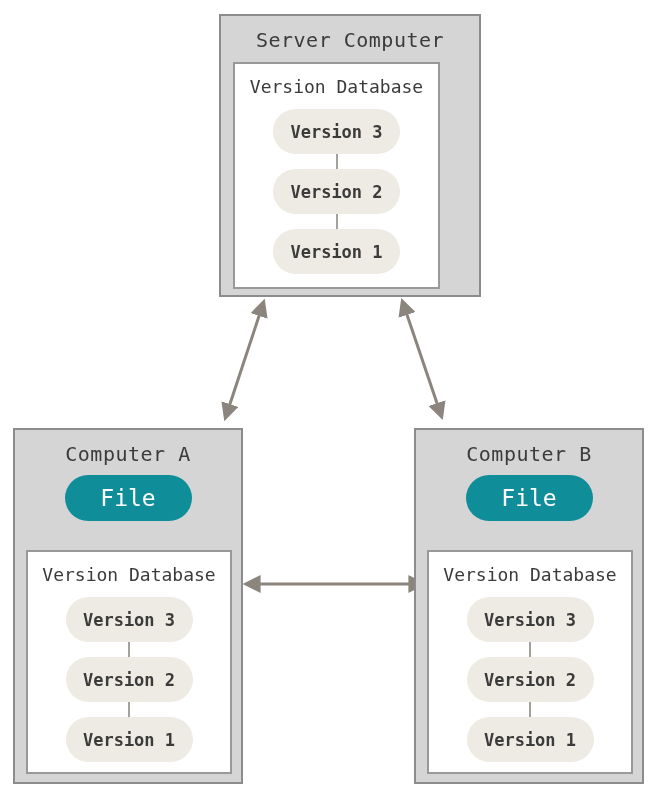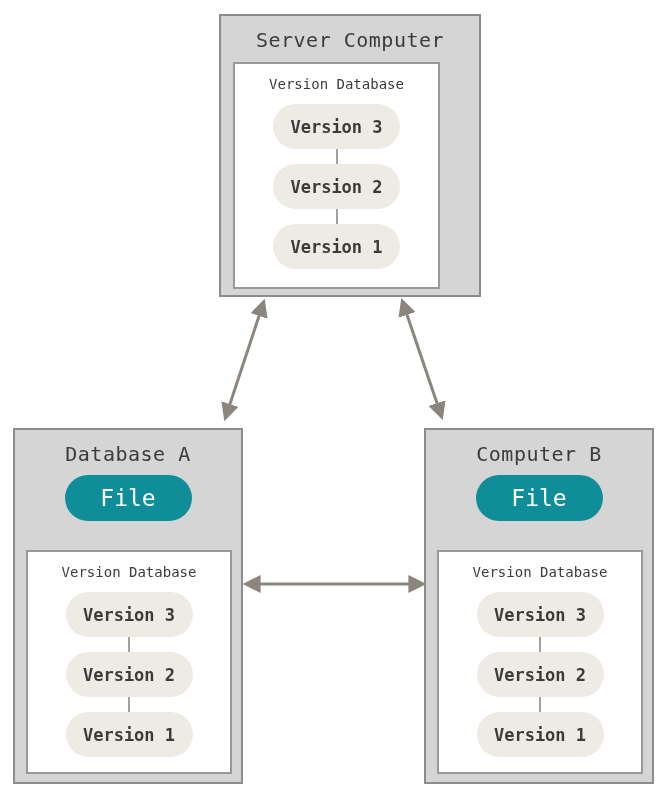--- a/index.html
+++ b/index.html
@@ -19,41 +19,41 @@
     pointer-events: none;
   }
   .machine {
     position: absolute;
     box-sizing: border-box;
     background: var(--box-fill, #d5d5d5);
     border: 2px solid var(--box-border, #8c8c8c);
   }
   .machine-server { left: 219px; top: 14px; width: 262px; height: 283px; }
   .machine-a      { left: 13px;  top: 428px; width: 230px; height: 356px; }
-  .machine-b      { left: 424px; top: 428px; width: 230px; height: 356px; }
+  .machine-b      { left: 414px; top: 428px; width: 230px; height: 356px; }
   .machine-title {
     text-align: center;
     font-size: 20px;
     padding-top: 12px;
     letter-spacing: 0.5px;
     white-space: nowrap;
   }
   .panel {
     position: absolute;
     box-sizing: border-box;
     background: var(--panel-fill, #ffffff);
     border: 2px solid var(--panel-border, #999999);
     display: flex;
     flex-direction: column;
     align-items: center;
   }
   .panel-server { left: 12px; top: 46px; width: 207px; height: 227px; }
   .panel-client { left: 11px; top: 120px; width: 206px; height: 224px; }
   .panel-title {
-    font-size: 14px;
+    font-size: 18px;
     margin-top: 12px;
     margin-bottom: 12px;
     white-space: nowrap;
   }
   .pill {
     width: 127px;
     height: 45px;
     border-radius: 23px;
     background: var(--pill-fill, #edebe3);
     display: flex;
@@ -107,21 +107,21 @@
       <div class="panel-title">Version Database</div>
       <div class="pill">Version 3</div>
       <div class="connector"></div>
       <div class="pill">Version 2</div>
       <div class="connector"></div>
       <div class="pill">Version 1</div>
     </div>
   </div>
 
   <div class="machine machine-a">
-    <div class="machine-title">Database A</div>
+    <div class="machine-title">Computer A</div>
     <div class="file-pill">File</div>
     <div class="panel panel-client">
       <div class="panel-title">Version Database</div>
       <div class="pill">Version 3</div>
       <div class="connector"></div>
       <div class="pill">Version 2</div>
       <div class="connector"></div>
       <div class="pill">Version 1</div>
     </div>
   </div>

